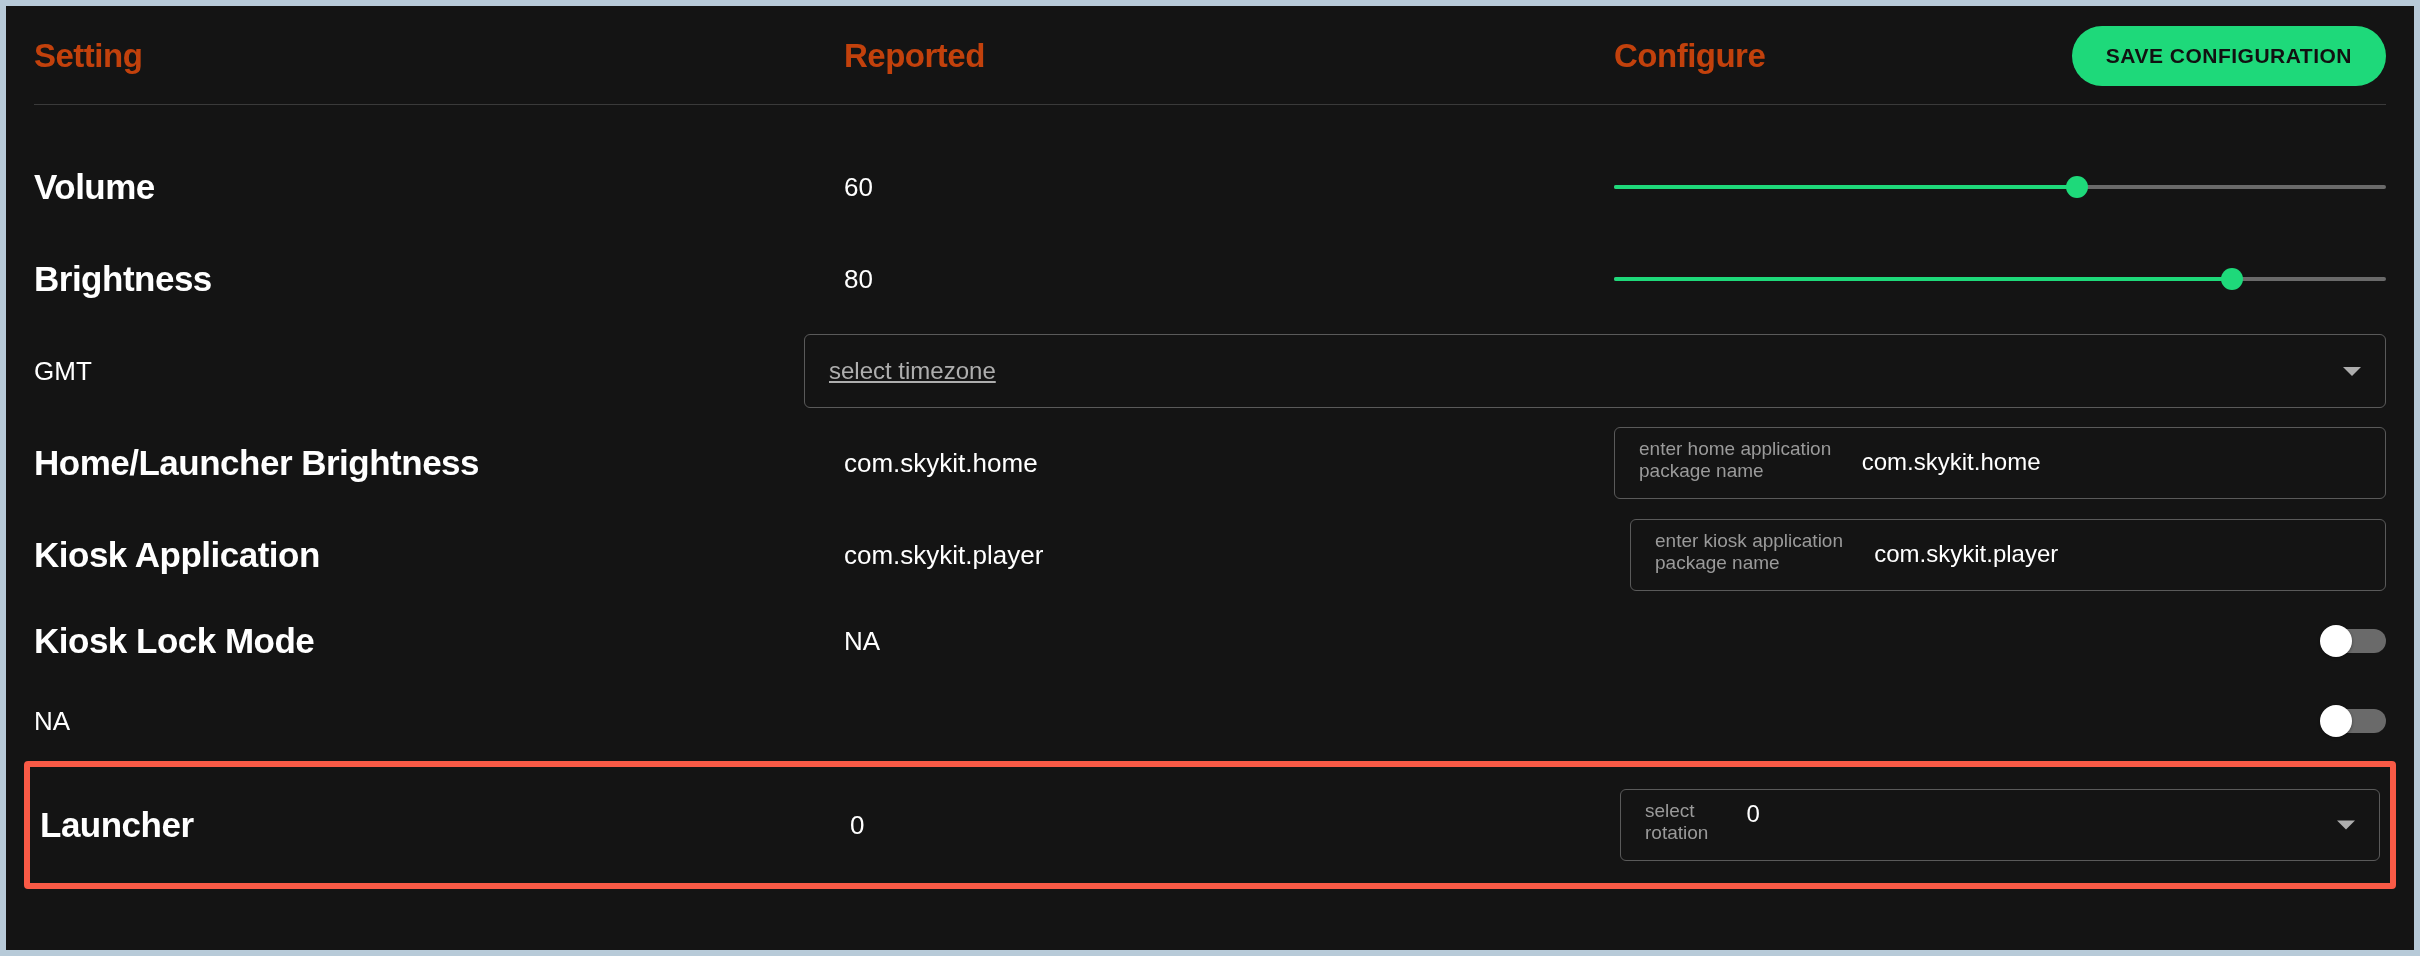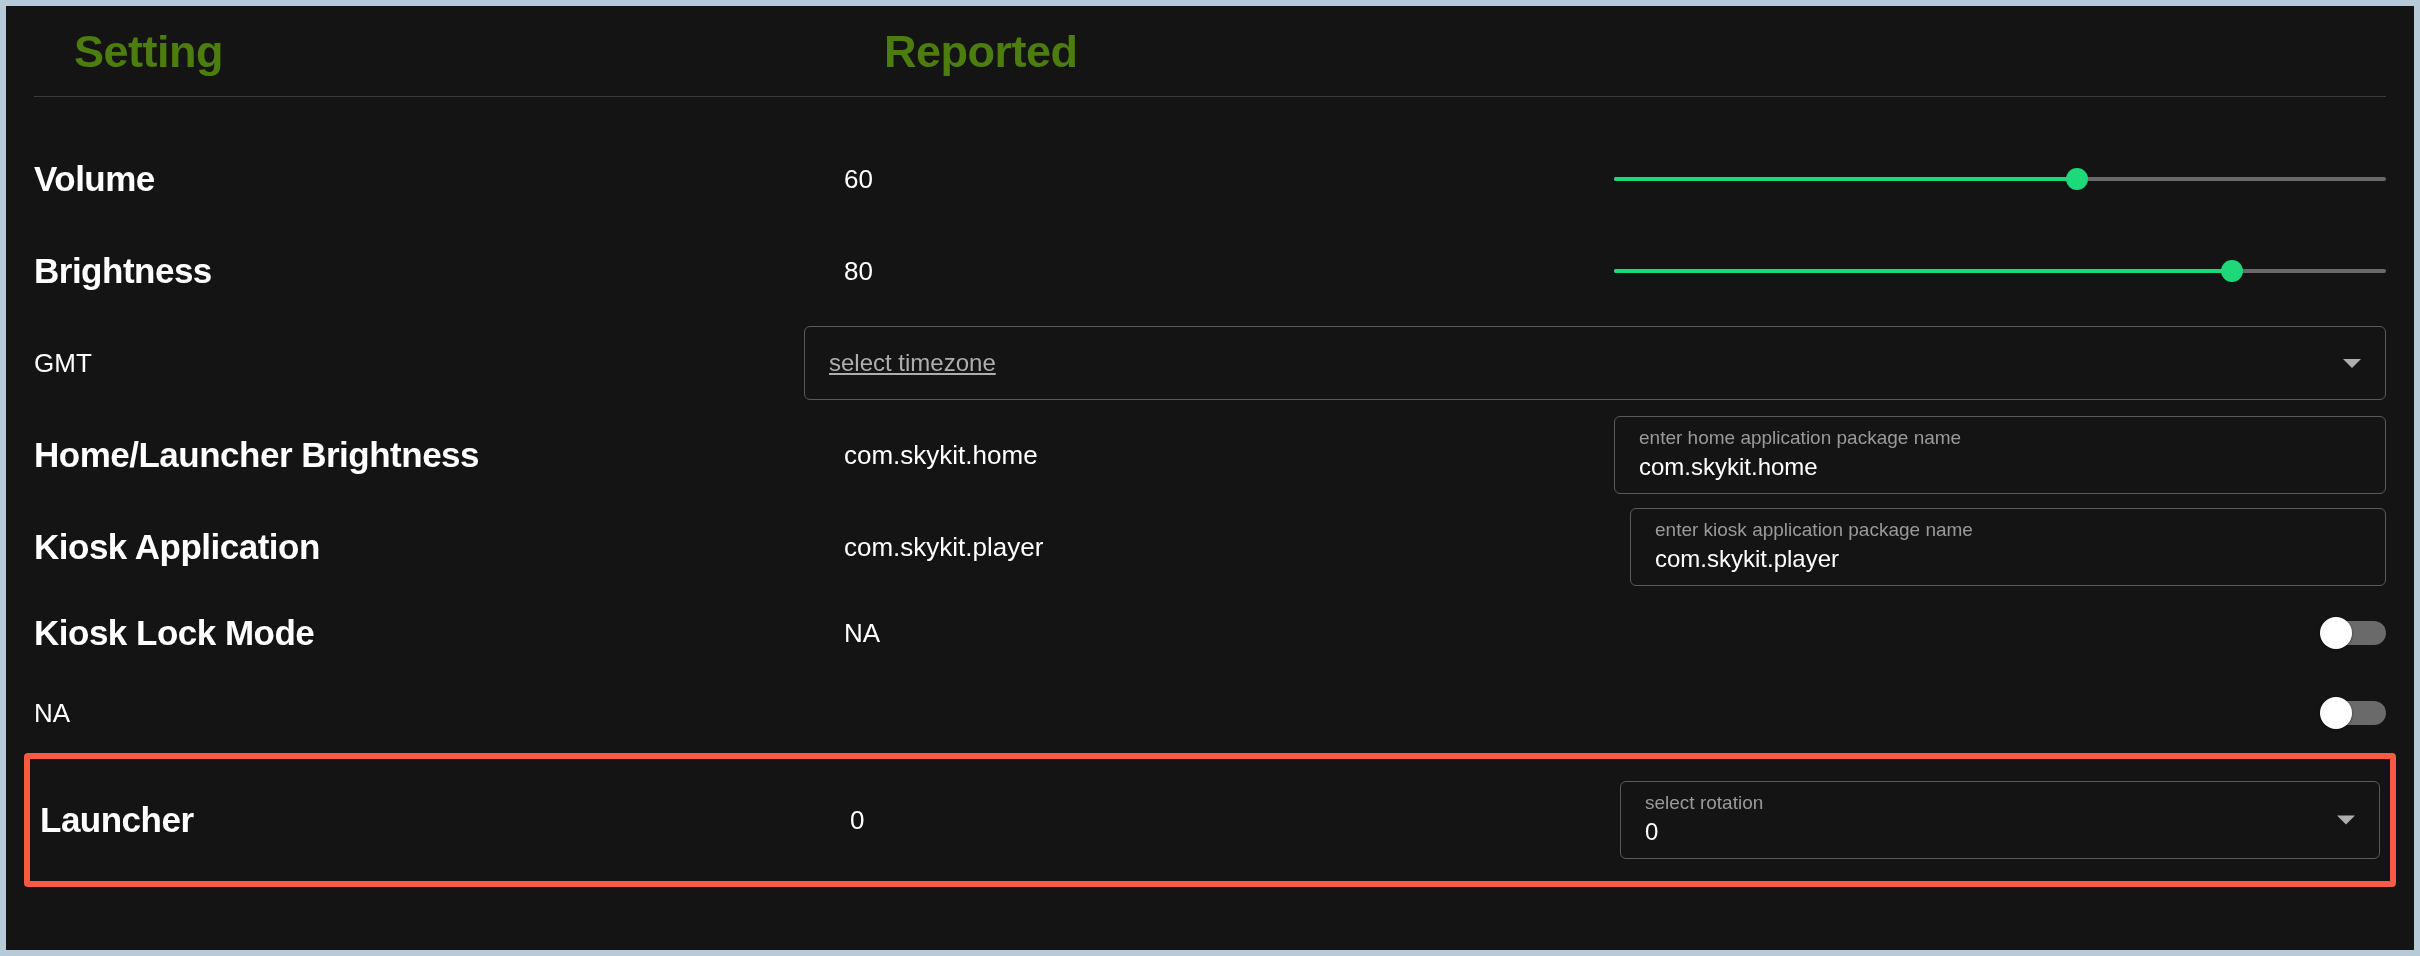--- a/index.html
+++ b/index.html
@@ -21,25 +21,24 @@
     display: flex;
     align-items: center;
     border-bottom: 1px solid #3a3a3a;
     padding-bottom: 18px;
     margin-bottom: 36px;
   }
   .col-setting { flex: 0 0 810px; }
   .col-reported { flex: 0 0 770px; }
   .col-configure { flex: 1; display: flex; align-items: center; }
   .header-label {
-    font-size: 45px;
+    font-size: 33px;
     font-weight: 700;
-    color: #4d7c0f;
+    color: #c2410c;
     letter-spacing: -0.5px;
-    margin-left: 40px;
   }
   .save-btn {
     margin-left: auto;
     background: #1ed97a;
     color: #111;
     border: none;
     border-radius: 9999px;
     padding: 18px 34px;
     font-size: 21px;
     font-weight: 600;
@@ -103,21 +102,20 @@
     font-size: 24px;
     color: #aeaeae;
     text-decoration: underline;
   }
   .select-box-stacked {
     width: 100%;
     border: 1px solid #5a5a5a;
     border-radius: 6px;
     padding: 10px 24px 12px 24px;
     display: flex;
-    flex-direction: column;
     position: relative;
     cursor: pointer;
     background: transparent;
   }
   .field-label-small {
     font-size: 19px;
     color: #9a9a9a;
     margin-bottom: 4px;
   }
   .field-value {
@@ -180,20 +178,24 @@
 
 <div class="panel">
 
   <div class="header-row">
     <div class="col-setting">
       <span class="header-label">Setting</span>
     </div>
     <div class="col-reported">
       <span class="header-label">Reported</span>
     </div>
+    <div class="col-configure">
+      <span class="header-label">Configure</span>
+      <button class="save-btn">SAVE CONFIGURATION</button>
+    </div>
   </div>
 
   <div class="setting-row">
     <div class="col-setting">
       <span class="setting-label">Volume</span>
     </div>
     <div class="col-reported">
       <span class="reported-value">60</span>
     </div>
     <div class="col-configure">

